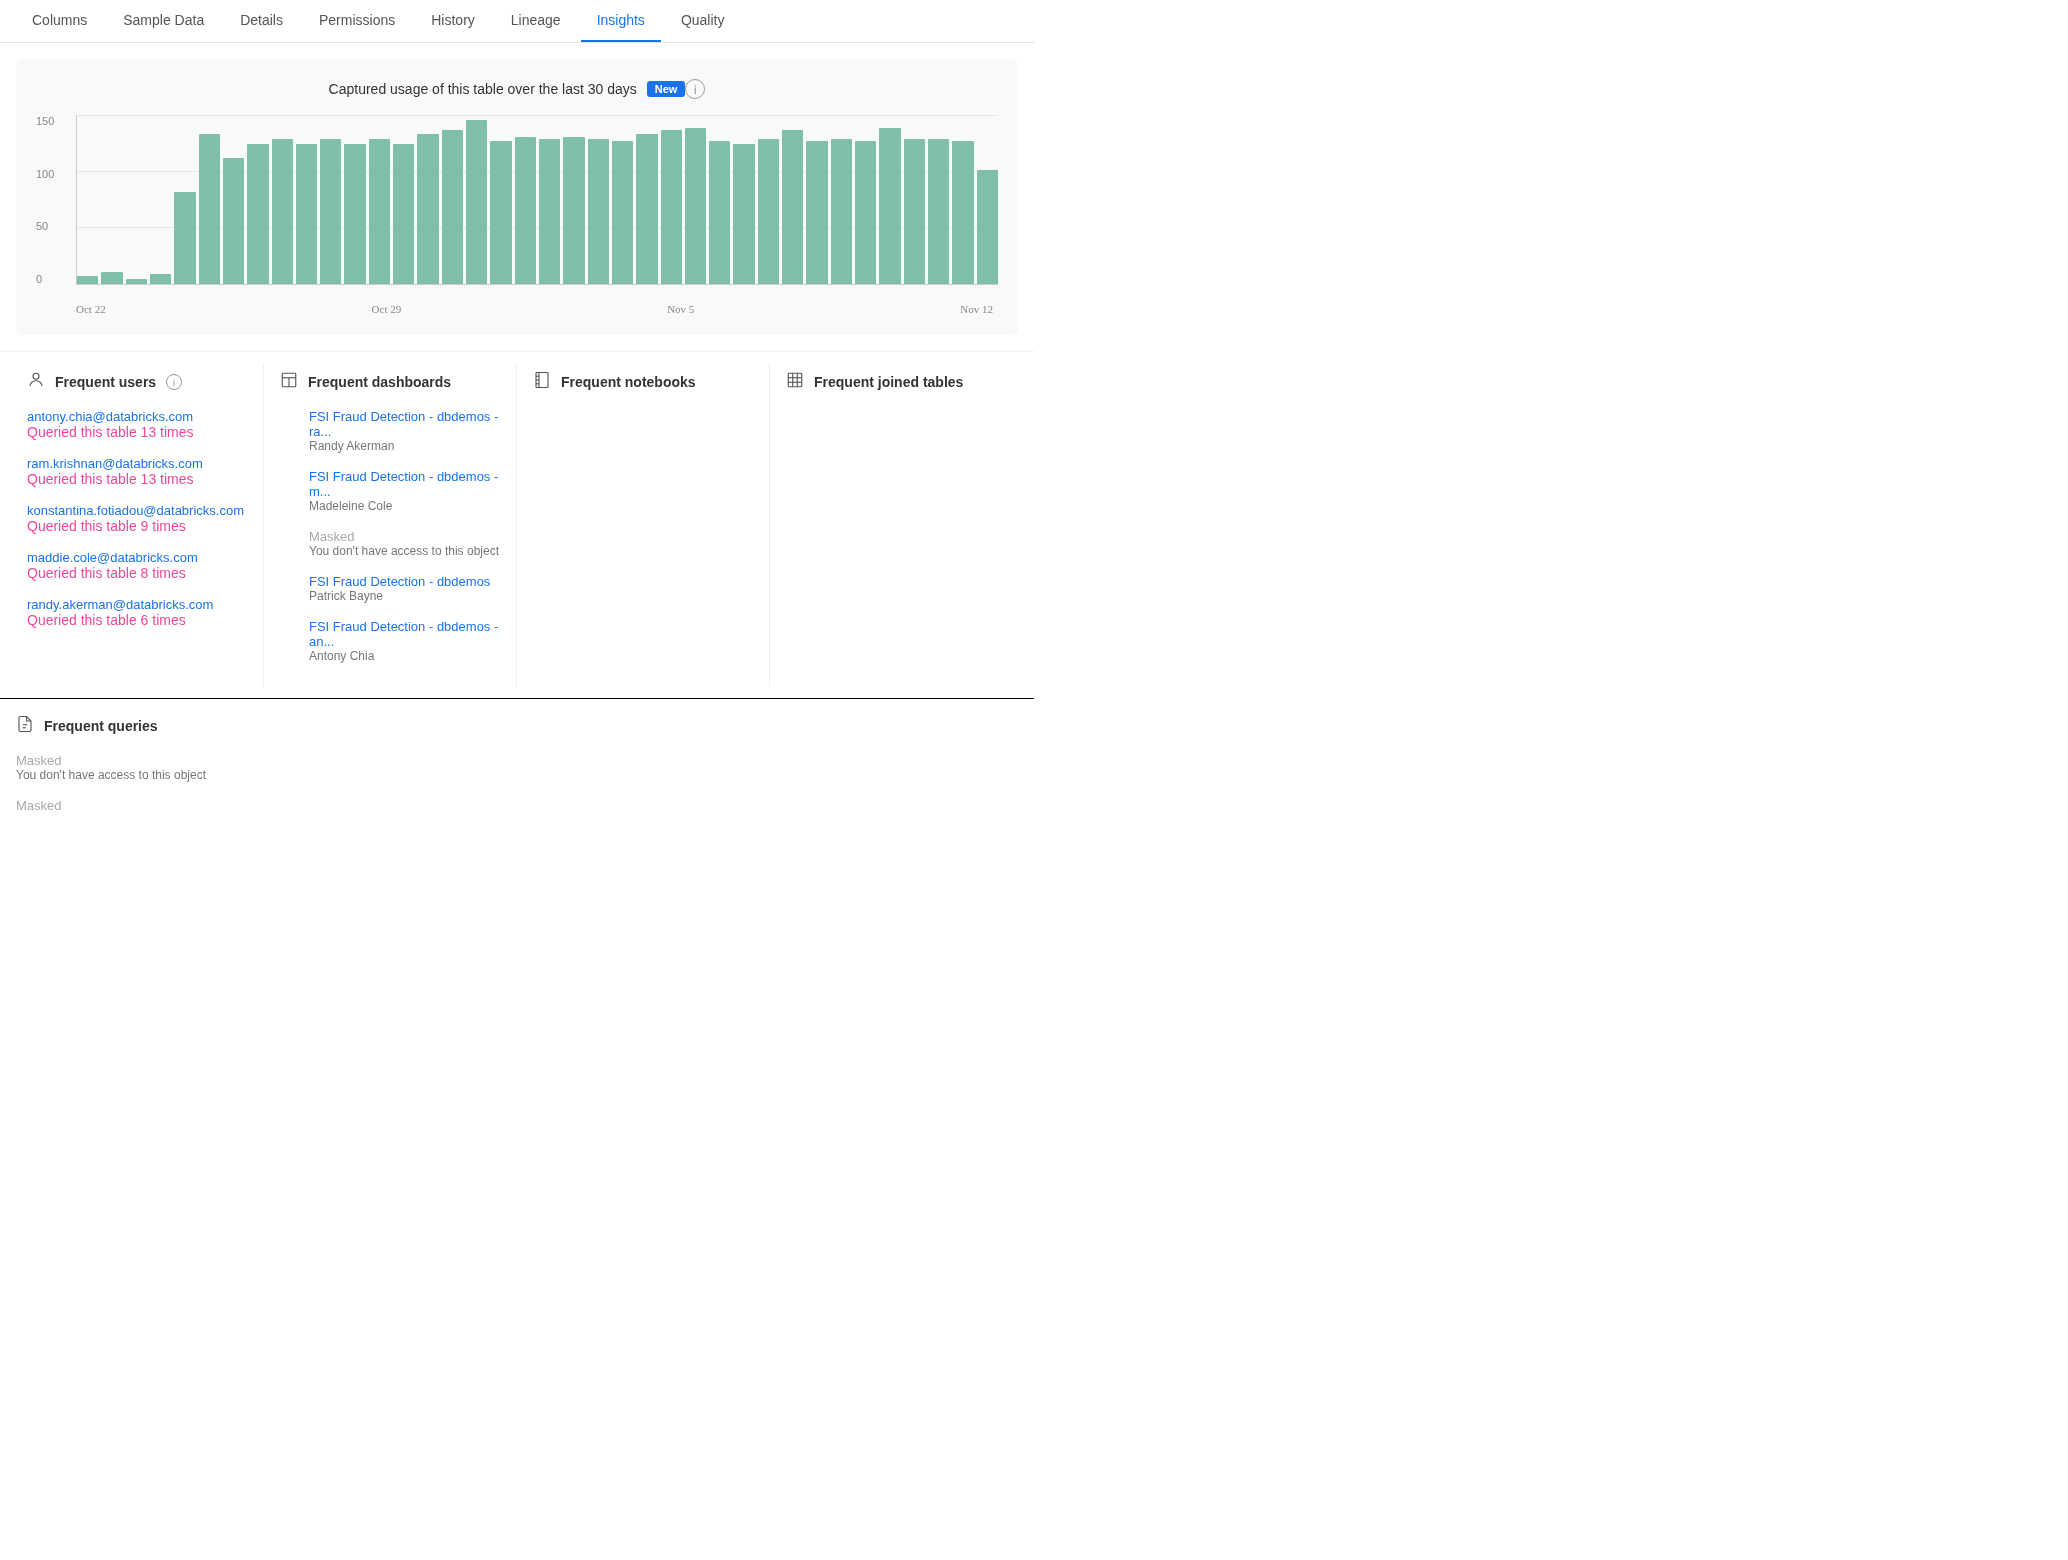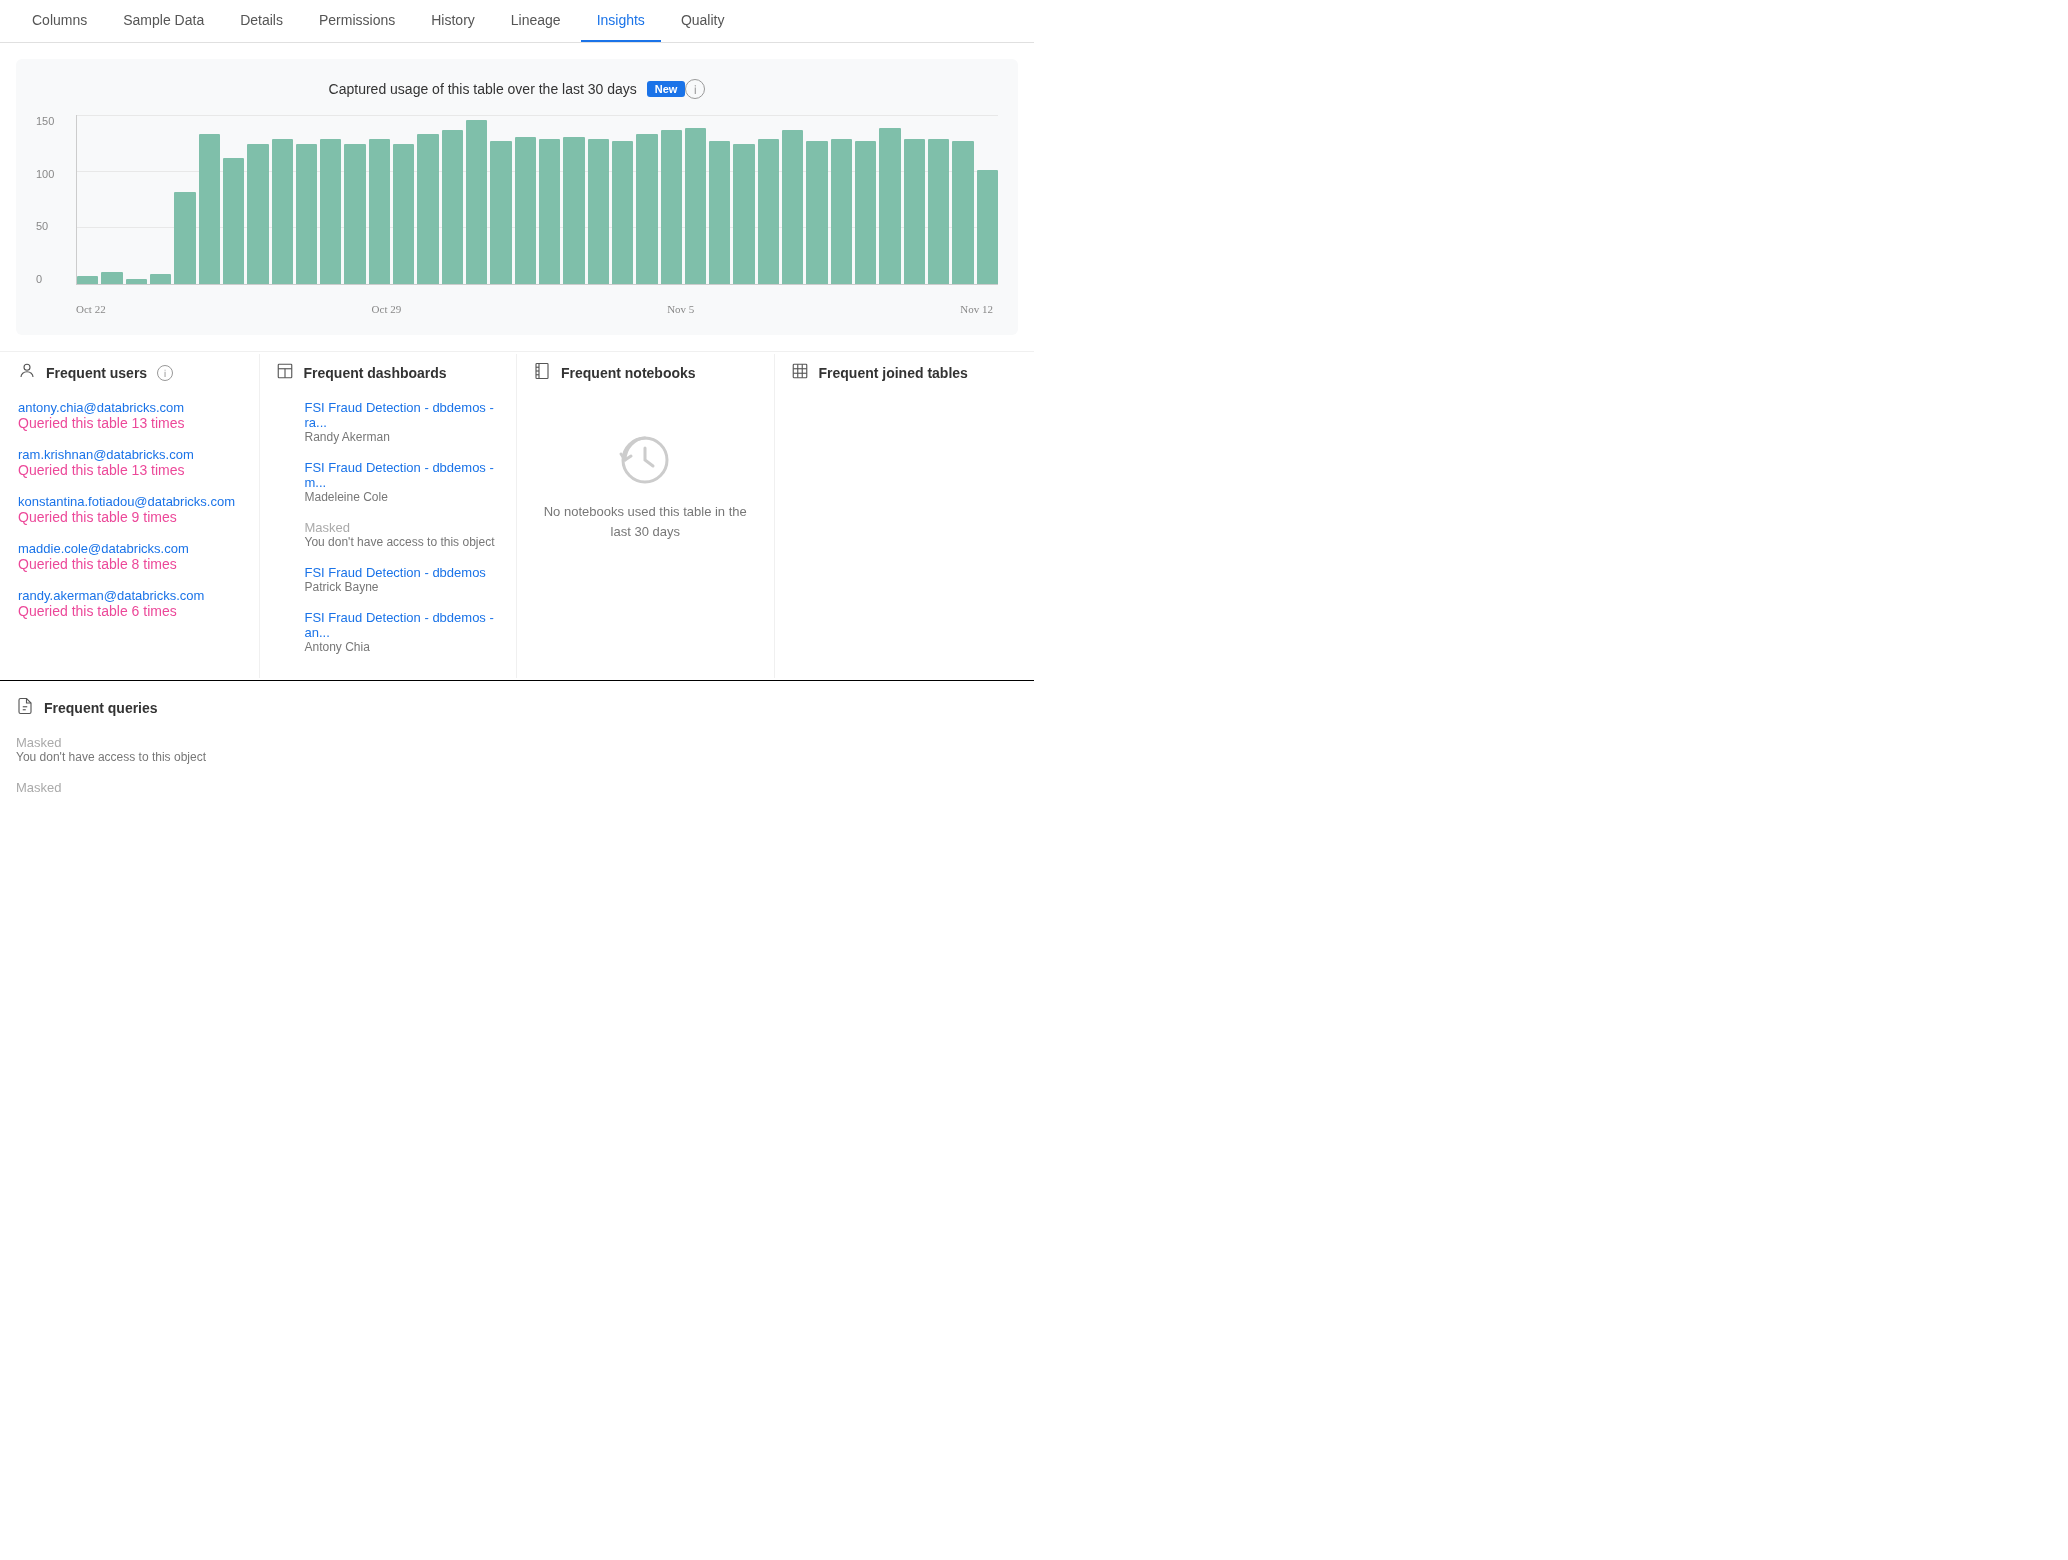--- a/index.html
+++ b/index.html
@@ -143,21 +143,21 @@
       right: 0;
       height: 1px;
       background: #e8e8e8;
     }
 
     
     .insights-grid {
       display: grid;
       grid-template-columns: 1fr 1fr 1fr 1fr;
       gap: 0;
-      padding: 2px;
+      padding: 11px;
       border-top: 1px solid #f0f0f0;
     }
     .insights-col {
       padding: 8px 16px;
       border-right: 1px solid #f0f0f0;
     }
     .insights-col:last-child { border-right: none; }
 
     .section-header {
       display: flex;
@@ -408,29 +408,20 @@
         <svg width="18" height="18" viewBox="0 0 24 24" fill="none" stroke="#555" stroke-width="1.5">
           <rect x="4" y="2" width="16" height="20" rx="1"></rect>
           <line x1="8" y1="2" x2="8" y2="22"></line>
           <line x1="4" y1="7" x2="8" y2="7"></line>
           <line x1="4" y1="12" x2="8" y2="12"></line>
           <line x1="4" y1="17" x2="8" y2="17"></line>
         </svg>
       </span>
       <span class="section-title">Frequent notebooks</span>
     </div>
-    <div class="empty-state">
-      <svg class="history-icon" viewBox="0 0 60 60" fill="none">
-        <circle cx="30" cy="30" r="22" stroke="#ccc" stroke-width="3" fill="none"></circle>
-        <path d="M30 18 L30 30 L38 36" stroke="#ccc" stroke-width="3" stroke-linecap="round"></path>
-        <path d="M10 30 C10 18 20 8 30 8" stroke="#ccc" stroke-width="3" stroke-linecap="round"></path>
-        <path d="M6 24 L10 30 L16 26" stroke="#ccc" stroke-width="3" stroke-linecap="round" stroke-linejoin="round"></path>
-      </svg>
-      <div class="empty-text">No notebooks used this table in the last 30 days</div>
-    </div>
   </div>
 
   <div class="insights-col">
     <div class="section-header">
       <span class="section-icon">
         <svg width="18" height="18" viewBox="0 0 24 24" fill="none" stroke="#555" stroke-width="1.5">
           <rect x="3" y="3" width="18" height="18" rx="1"></rect>
           <line x1="3" y1="9" x2="21" y2="9"></line>
           <line x1="3" y1="15" x2="21" y2="15"></line>
           <line x1="9" y1="3" x2="9" y2="21"></line>

